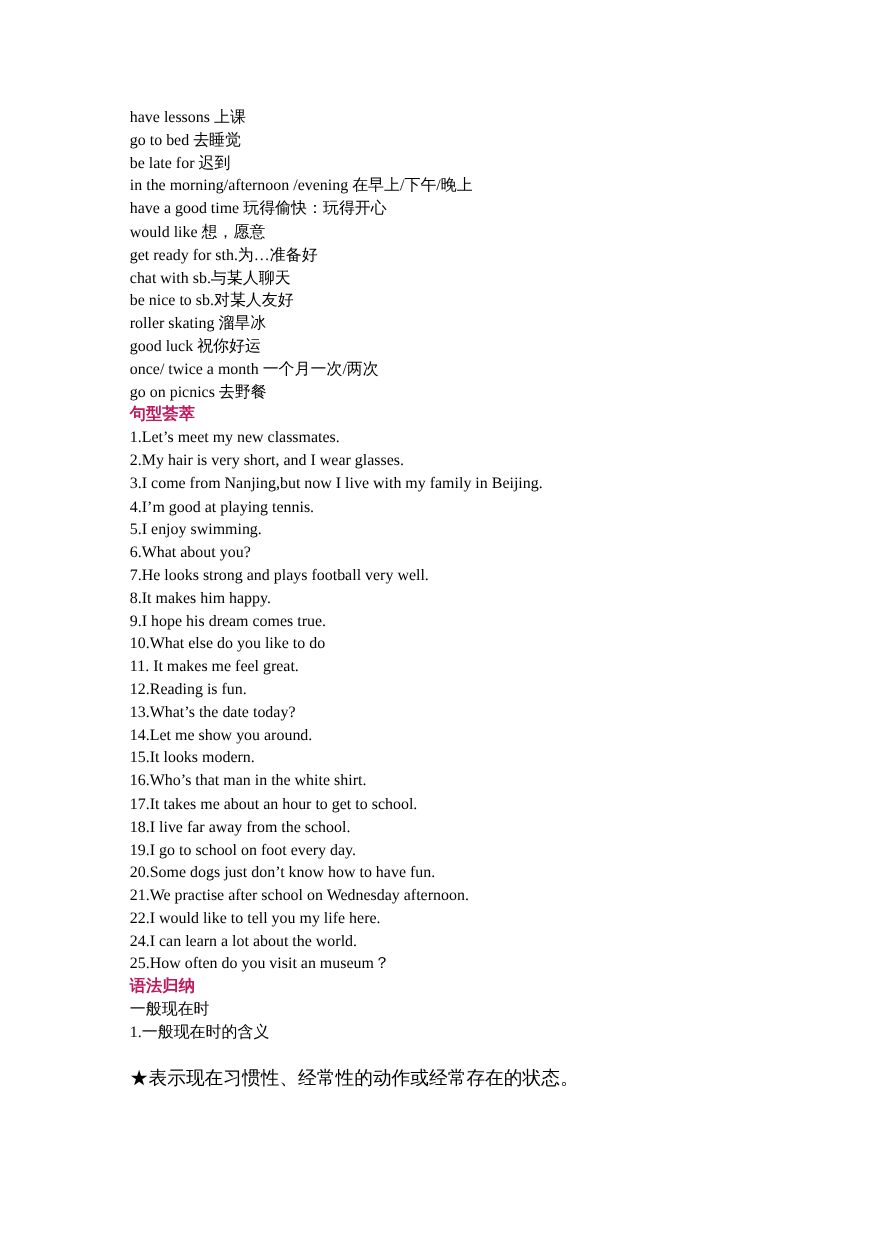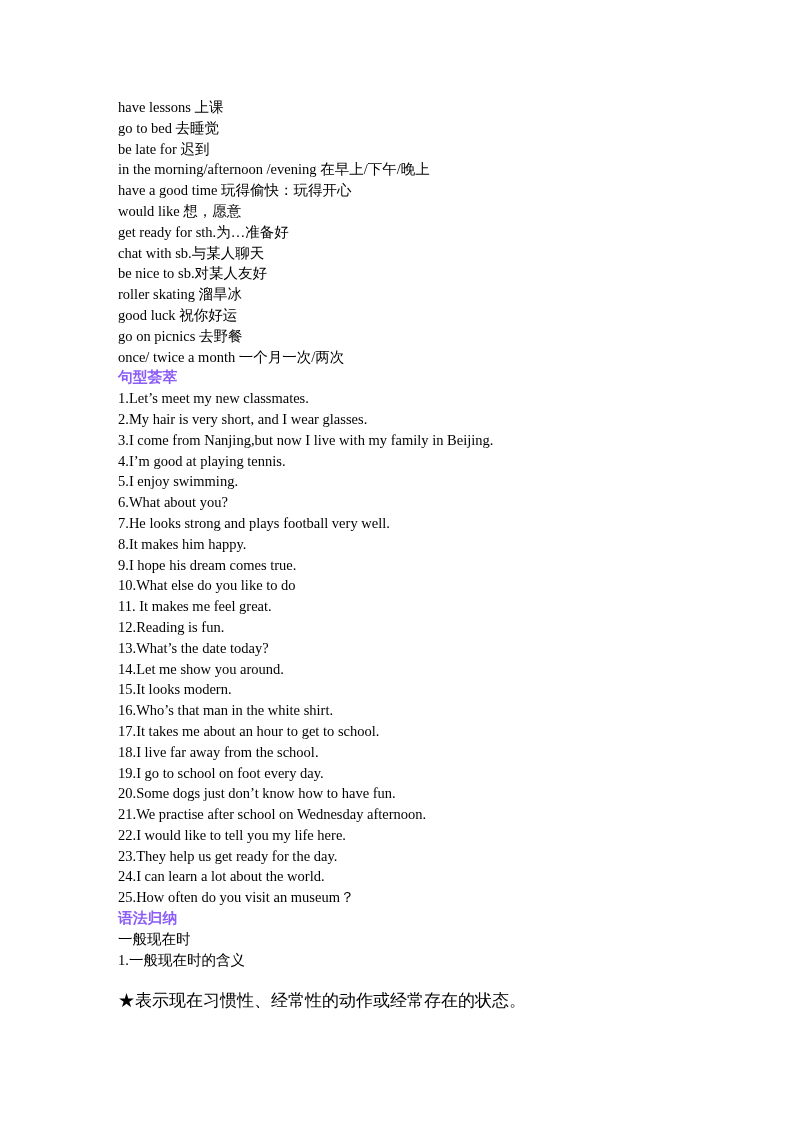--- a/index.html
+++ b/index.html
@@ -25,21 +25,21 @@
   .line {
     font-size: 14.5px;
     line-height: 20.8px;
     white-space: pre-wrap;
     color: #000000;
     letter-spacing: 0px;
   }
   .heading-red {
     font-size: 14.8px;
     line-height: 20.8px;
-    color: #8b5cf6;
+    color: #be185d;
     font-weight: bold;
     white-space: pre-wrap;
   }
   .line b {
     font-weight: normal;
   }
   .blank-line {
     height: 20.8px;
     line-height: 20.8px;
     font-size: 14.5px;
@@ -61,22 +61,22 @@
         <div class="line">go to bed 去睡觉</div>
         <div class="line">be late for 迟到</div>
         <div class="line">in the morning/afternoon /evening 在早上/下午/晚上</div>
         <div class="line">have a good time 玩得偷快：玩得开心</div>
         <div class="line">would like 想，愿意</div>
         <div class="line">get ready for sth.为…准备好</div>
         <div class="line">chat with sb.与某人聊天</div>
         <div class="line">be nice to sb.对某人友好</div>
         <div class="line">roller skating 溜旱冰</div>
         <div class="line">good luck 祝你好运</div>
+        <div class="line">once/ twice a month 一个月一次/两次</div>
         <div class="line">go on picnics 去野餐</div>
-        <div class="line">once/ twice a month 一个月一次/两次</div>
       </div>
 
     <div class="heading-red">句型荟萃</div>
 
     <div id="sentence-list">
         <div class="line"><span>1.</span><b>Let’s meet</b><span> my new classmates.</span></div>
         <div class="line"><span>2.My hair is very short, </span><b>and I wear glasses.</b></div>
         <div class="line"><span>3.I </span><b>come from</b><span> Nanjing,</span><b>but</b><span> now I live with my family in Beijing.</span></div>
         <div class="line"><span>4.</span><b>I’m good at playing tennis.</b></div>
         <div class="line"><span>5.</span><b>I enjoy swimming.</b></div>
@@ -90,21 +90,20 @@
         <div class="line"><span>13.What’s the </span><b>date</b><span> today?</span></div>
         <div class="line"><span>14.Let me </span><b>show you around.</b></div>
         <div class="line"><span>15.It </span><b>looks</b><span> modern.</span></div>
         <div class="line"><span>16.Who’s that man </span><b>in the white shirt.</b></div>
         <div class="line"><span>17.It </span><b>takes me</b><span> about </span><b>an hour to get</b><span> to school.</span></div>
         <div class="line"><span>18.I live </span><b>far away from</b><span> the school.</span></div>
         <div class="line"><span>19.I </span><b>go to school on foot</b><span> every day.</span></div>
         <div class="line"><span>20.Some dogs just don’t know </span><b>how to have fun.</b></div>
         <div class="line"><span>21.We practise after school </span><b>on Wednesday afternoon.</b></div>
         <div class="line"><span>22.I </span><b>would like to</b><span> tell you my life here.</span></div>
-        <div class="line"><span>23.They help us </span><b>get ready for</b><span> the day.</span></div>
         <div class="line"><span>24.I can learn </span><b>a lot about the world.</b></div>
         <div class="line"><span>25.</span><b>How often</b><span> do you visit an museum？</span></div>
       </div>
 
     <div class="heading-red">语法归纳</div>
 
     <div id="grammar-list">
         <div class="line">一般现在时</div>
         <div class="line">1.一般现在时的含义</div>
       </div>

